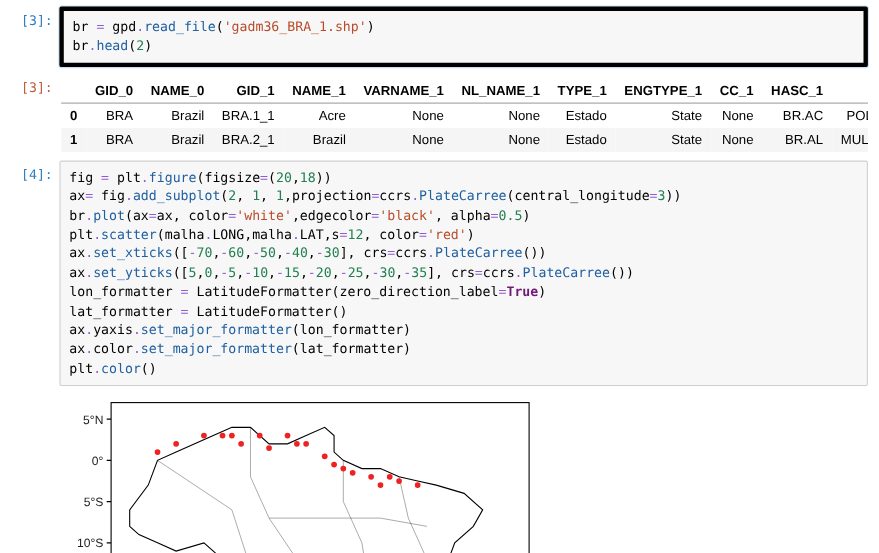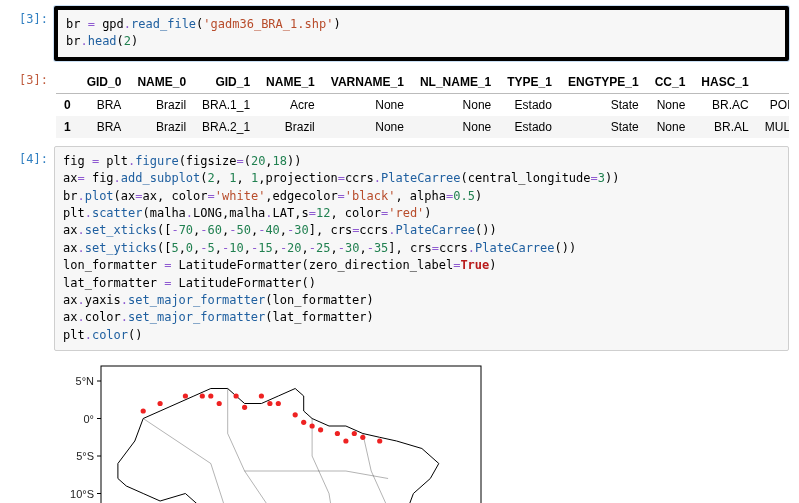--- a/index.html
+++ b/index.html
@@ -49,21 +49,21 @@
     padding: 4px 2px 2px 2px;
     overflow-x: auto;
   }
 
   
   .tok-id { color:#000; }
   .tok-fn { color:#2060a0; }
   .tok-str { color:#b84c2b; }
   .tok-num { color:#208050; }
   .tok-op { color:#8f5bd1; }
-  .tok-kw { color:#b91c1c; font-weight:bold; }
+  .tok-kw { color:#701a75; font-weight:bold; }
 
   
   table.df {
     border-collapse: collapse;
     font-size: 12px;
     width: 100%;
     table-layout: auto;
   }
   table.df th, table.df td {
     padding: 4px 8px;

